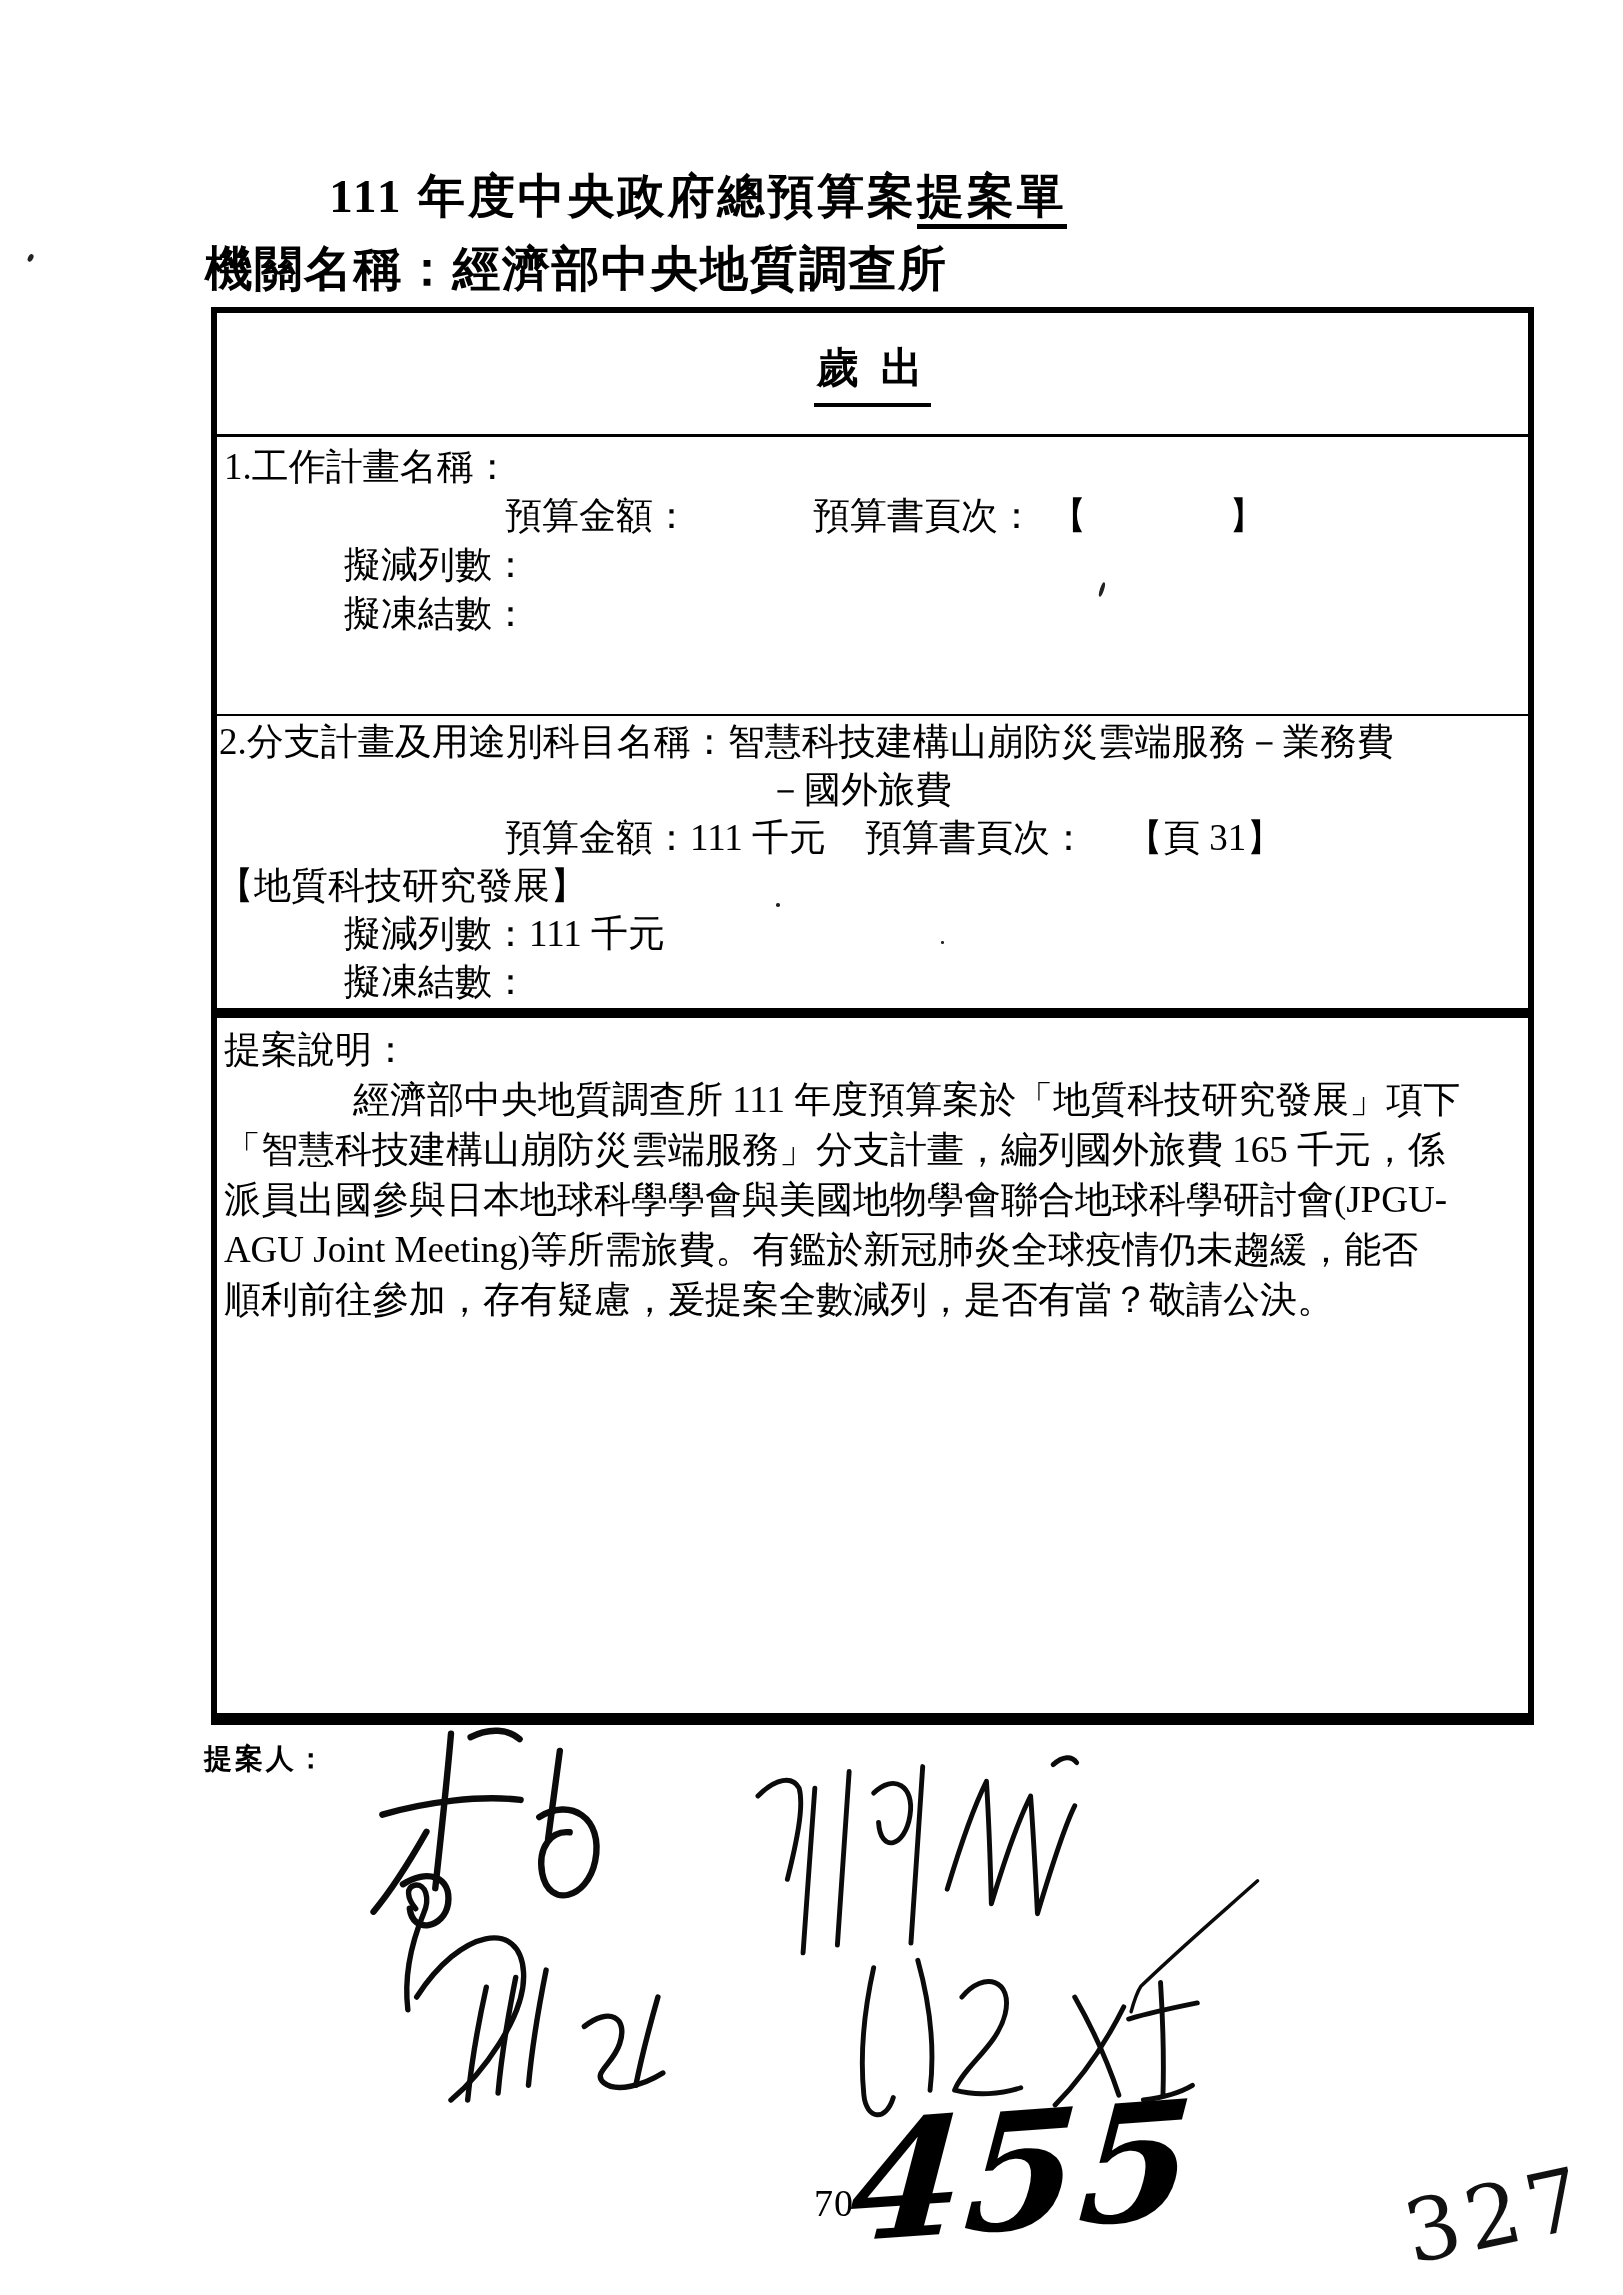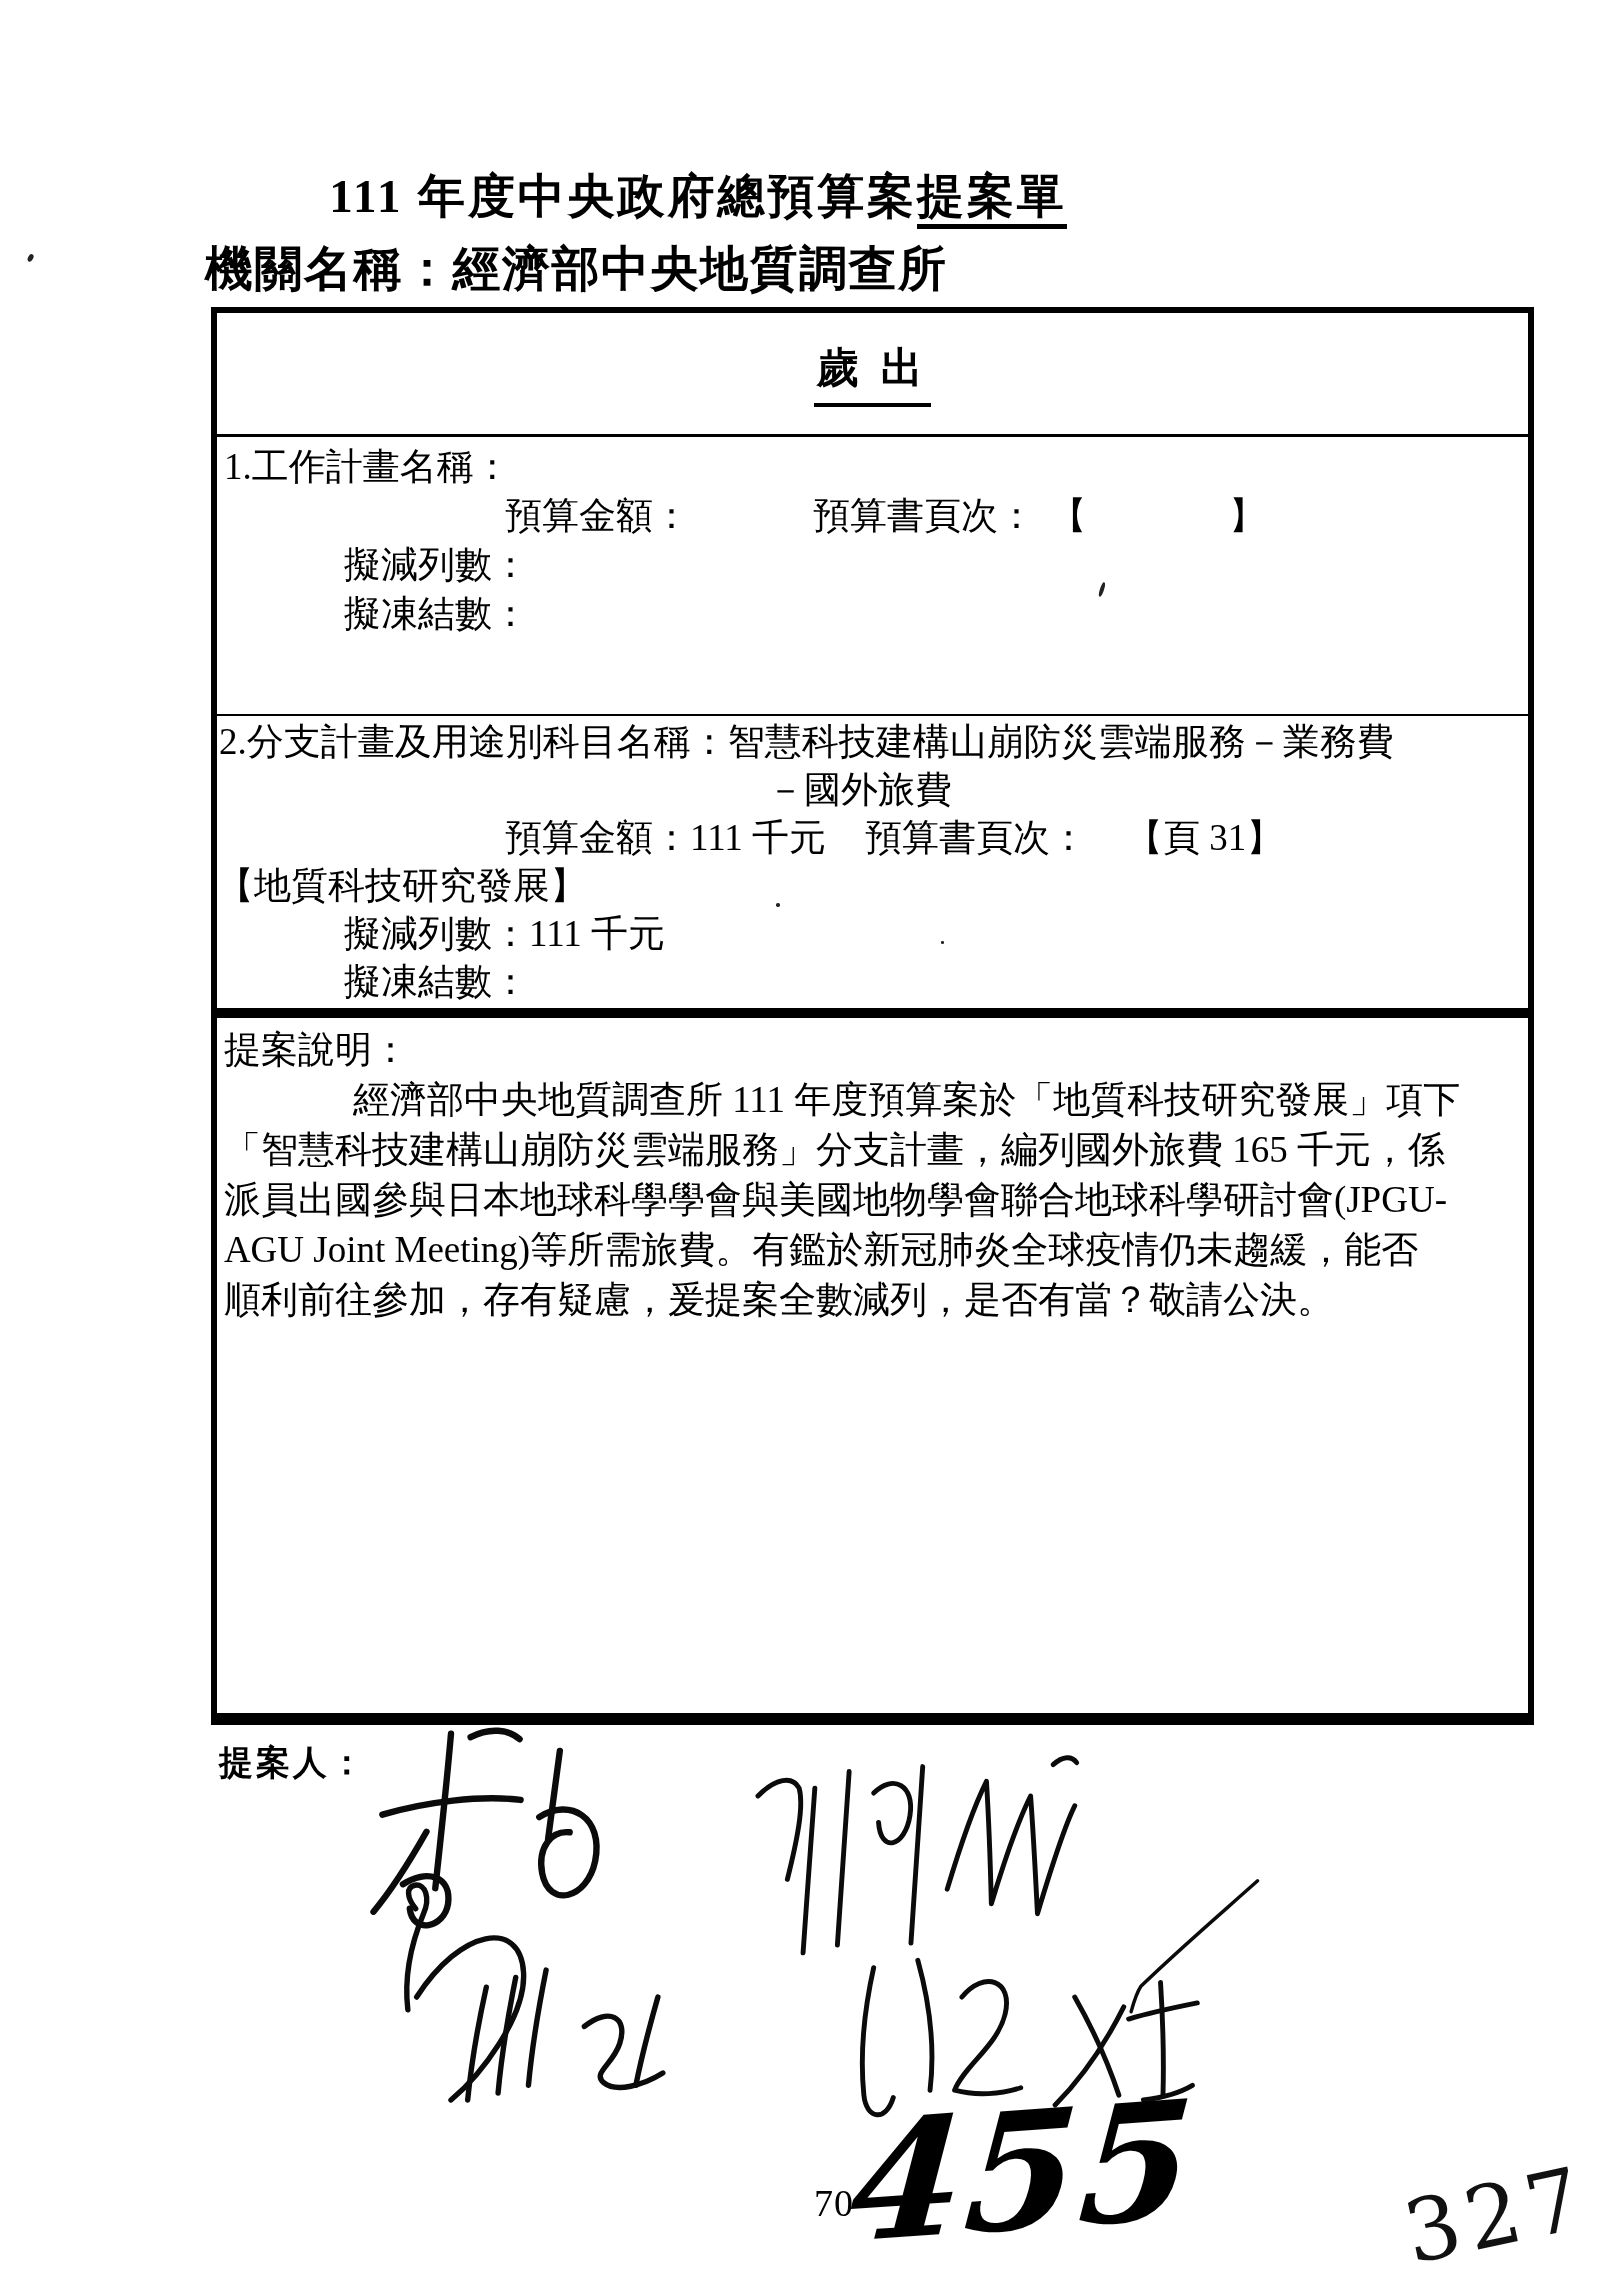--- a/index.html
+++ b/index.html
@@ -31,21 +31,21 @@
   .pl-zero{padding-left:2px;}
   .pl-amount{padding-left:288px;}
   .pl-label{padding-left:127px;}
   .pl-travel{padding-left:550px;}
   .pl-program{}
   .gap{display:inline-block;height:0.5px;}
   .g30{width:14.7px;}.g80{width:39px;}.g250{width:123px;}.g290{width:142px;}
   .exp-label{white-space:pre;line-height:50px;height:50px;}
   .para-line{white-space:pre;line-height:50px;height:50px;}
   .para-first{padding-left:129px;}
-  .proposer{position:absolute;left:219px;top:1740px;font-size:34px;font-weight:700;letter-spacing:2.9px;white-space:pre;}
+  .proposer{position:absolute;left:204px;top:1740px;font-size:28px;font-weight:700;letter-spacing:2.9px;white-space:pre;}
   .sig-svg{position:absolute;left:196px;top:1692px;width:1373px;height:564px;}
   .sig-svg path{fill:none;stroke:#0b0b0b;stroke-linecap:round;stroke-linejoin:round;}
   .pn-small{position:absolute;left:814px;top:2181px;font-size:38px;letter-spacing:1px;}
   .pn-large{
     position:absolute;left:851px;top:2090px;font-size:162px;line-height:1;
     font-weight:700;font-style:italic;font-family:"DejaVu Serif","Liberation Serif",serif;
     transform:rotate(-4deg) skewX(-8deg);letter-spacing:2px;
   }
   .corner-num{
     position:absolute;left:1404px;top:2172px;font-size:86px;line-height:1;

